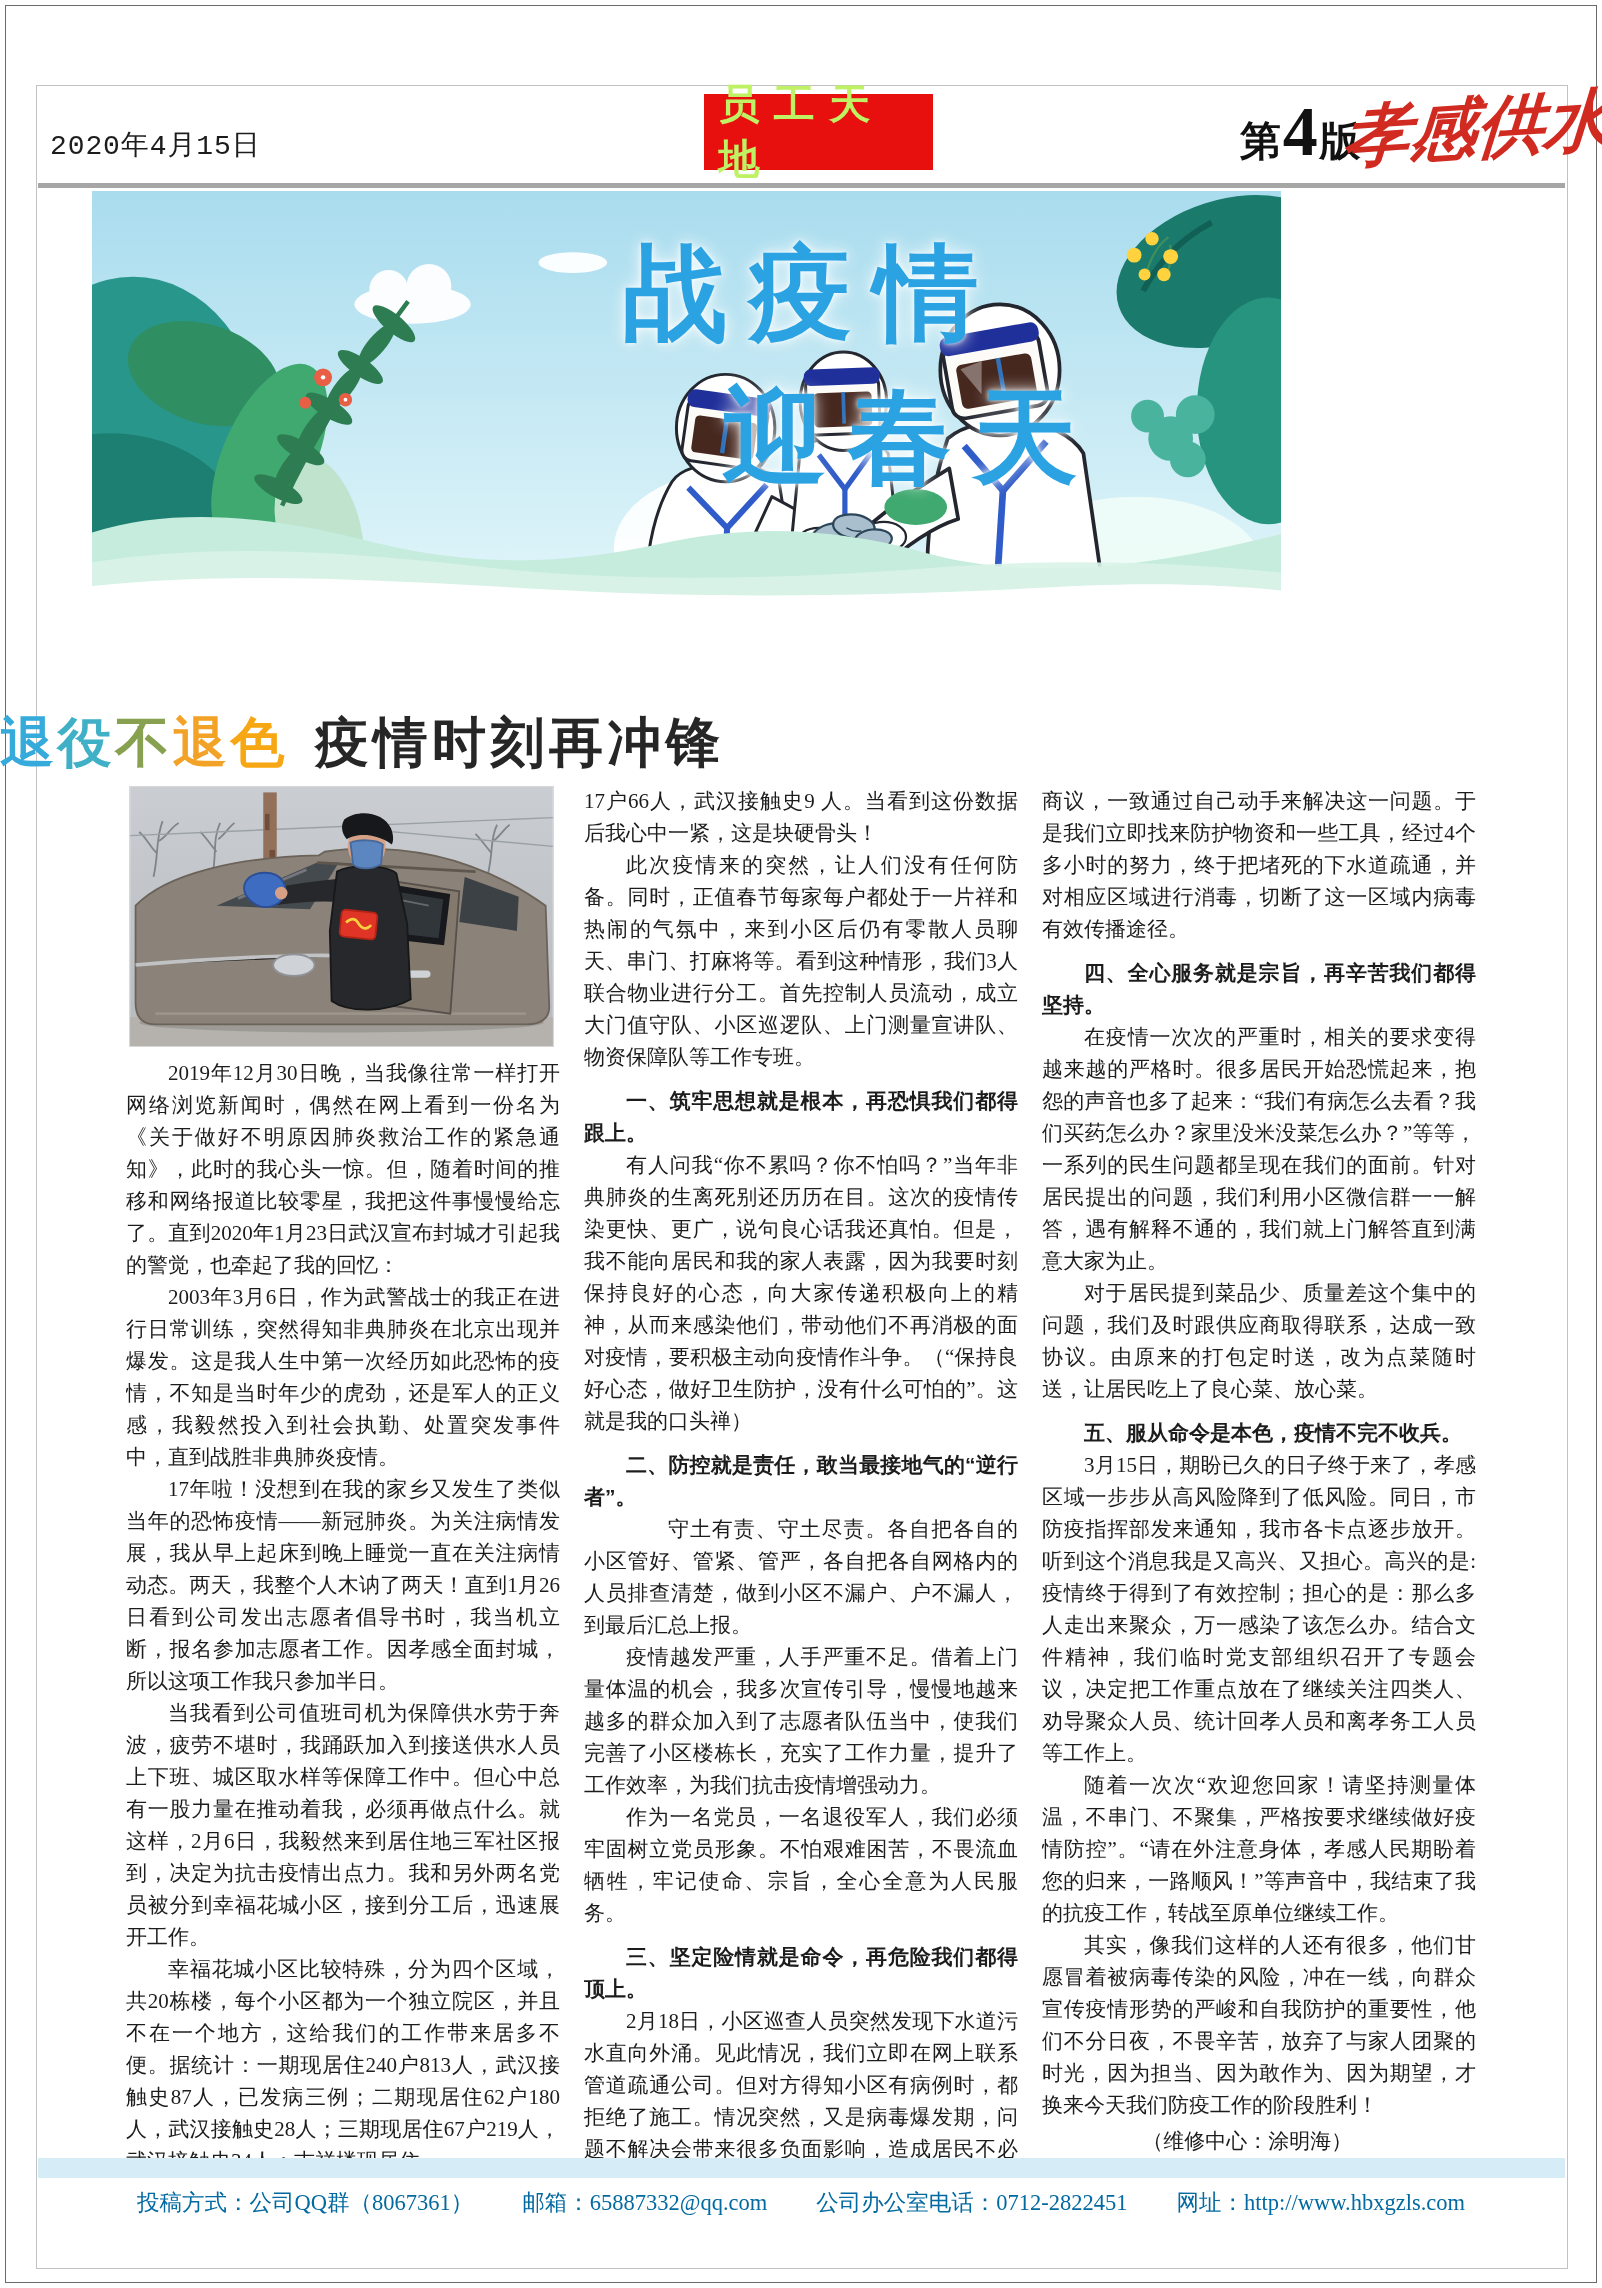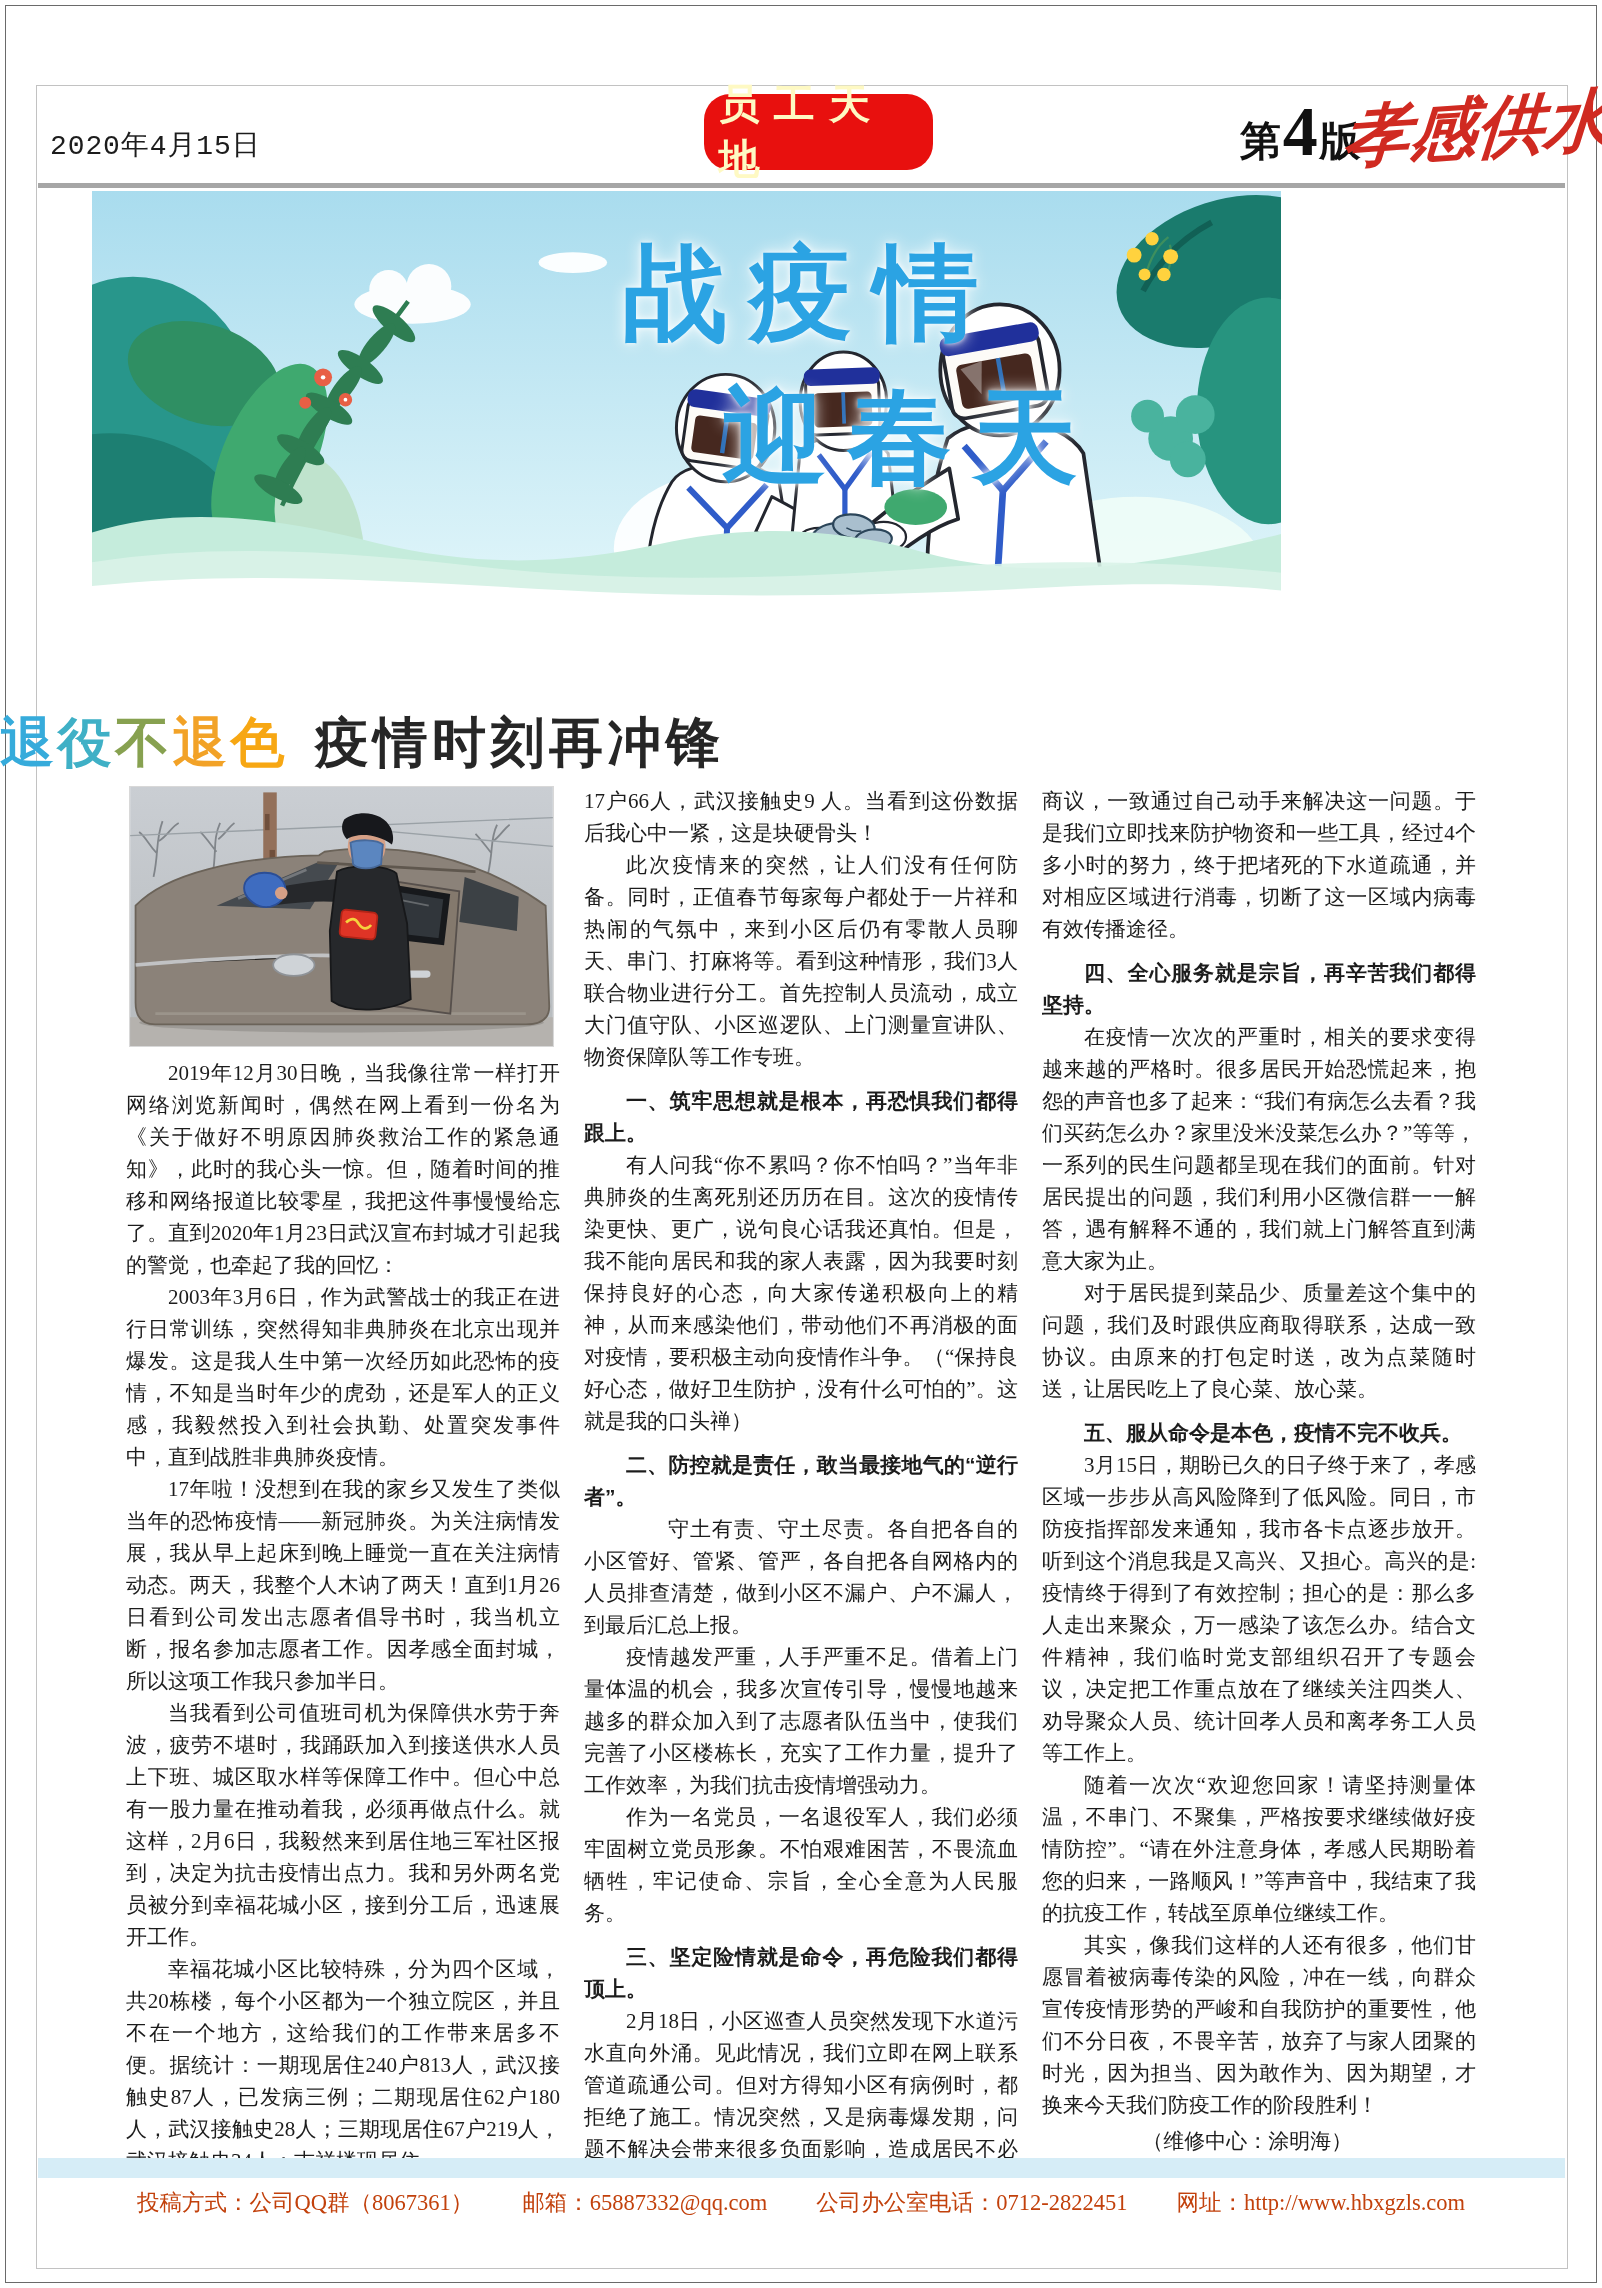--- a/index.html
+++ b/index.html
@@ -4,22 +4,22 @@
 <style>
   html,body{margin:0;padding:0;background:#e9e9e9;}
   .page{position:relative;width:1602px;height:2288px;background:#ffffff;overflow:hidden;
         font-family:"Liberation Serif","DejaVu Serif",serif;color:#1c1c1c;}
   .scan-border{position:absolute;inset:5.4px;border:0.9px solid #6a6a6a;pointer-events:none;}
   .frame{position:absolute;left:36px;top:85px;width:1530px;height:2182px;border:0.9px solid #c2c2c2;pointer-events:none;}
 
   
   .date{position:absolute;left:50px;top:126px;font-size:28px;letter-spacing:0.9px;font-family:Liberation Mono, monospace;}
   .section-box{position:absolute;left:704px;top:94px;width:229px;height:76px;background:var(--red-box,#e8100e);
-      color:#fef9c3;display:flex;align-items:center;justify-content:center;
-      font-family:"Liberation Sans","DejaVu Sans",sans-serif;font-weight:700;font-size:41px;letter-spacing:14.4px;padding-left:14.4px;box-sizing:border-box;border-radius:26px;}
+      color:#bef264;display:flex;align-items:center;justify-content:center;
+      font-family:"Liberation Sans","DejaVu Sans",sans-serif;font-weight:700;font-size:41px;letter-spacing:14.4px;padding-left:14.4px;box-sizing:border-box;}
   .pageno{position:absolute;left:1240px;top:97px;display:flex;align-items:baseline;font-weight:700;color:#111;}
   .pageno .pz{font-size:41px;}
   .pageno .pn{font-size:70px;line-height:1;padding:0 1.8px;}
   .masthead{position:absolute;left:1343px;top:83px;font-size:67px;color:var(--masthead-red,#d02a21);
       font-style:italic;font-weight:700;transform:rotate(-4deg) skewX(-8deg);letter-spacing:0px;white-space:nowrap;}
   .rule{position:absolute;left:38px;top:183px;width:1527px;height:4.5px;background:#a6a6a6;}
 
   
   .banner{position:absolute;left:92px;top:191px;width:1189px;height:500px;overflow:hidden;}
   .banner svg{position:absolute;inset:0;display:block;}
@@ -43,21 +43,21 @@
   .para{margin:0;text-indent:2em;}
   .cont{text-indent:0;}
   .head{font-family:"Liberation Sans","DejaVu Sans",sans-serif;font-weight:700;margin-top:12px;}
   .ind4{text-indent:4em;}
   .sig{text-align:center;padding-right:23.4px;margin-top:3.6px;}
   .photo{width:423px;height:259px;margin:1.8px 0 10.8px 3.6px;display:block;outline:0.9px solid #d8d8d8;}
 
   
   .footer-band{position:absolute;left:38px;top:2158px;width:1527px;height:20px;background:var(--footer-band,#d6edf7);}
   .footer{position:absolute;left:0;top:2187px;width:1602px;display:flex;justify-content:center;gap:49px;
-          font-size:22.5px;color:#c2410c;}
+          font-size:22.5px;color:#0369a1;}
 </style>
 </head>
 <body>
 
 <div class="page">
   <div class="scan-border"></div>
   <div class="frame"></div>
 
   <div class="date">2020年4月15日</div>
   <div class="section-box">

